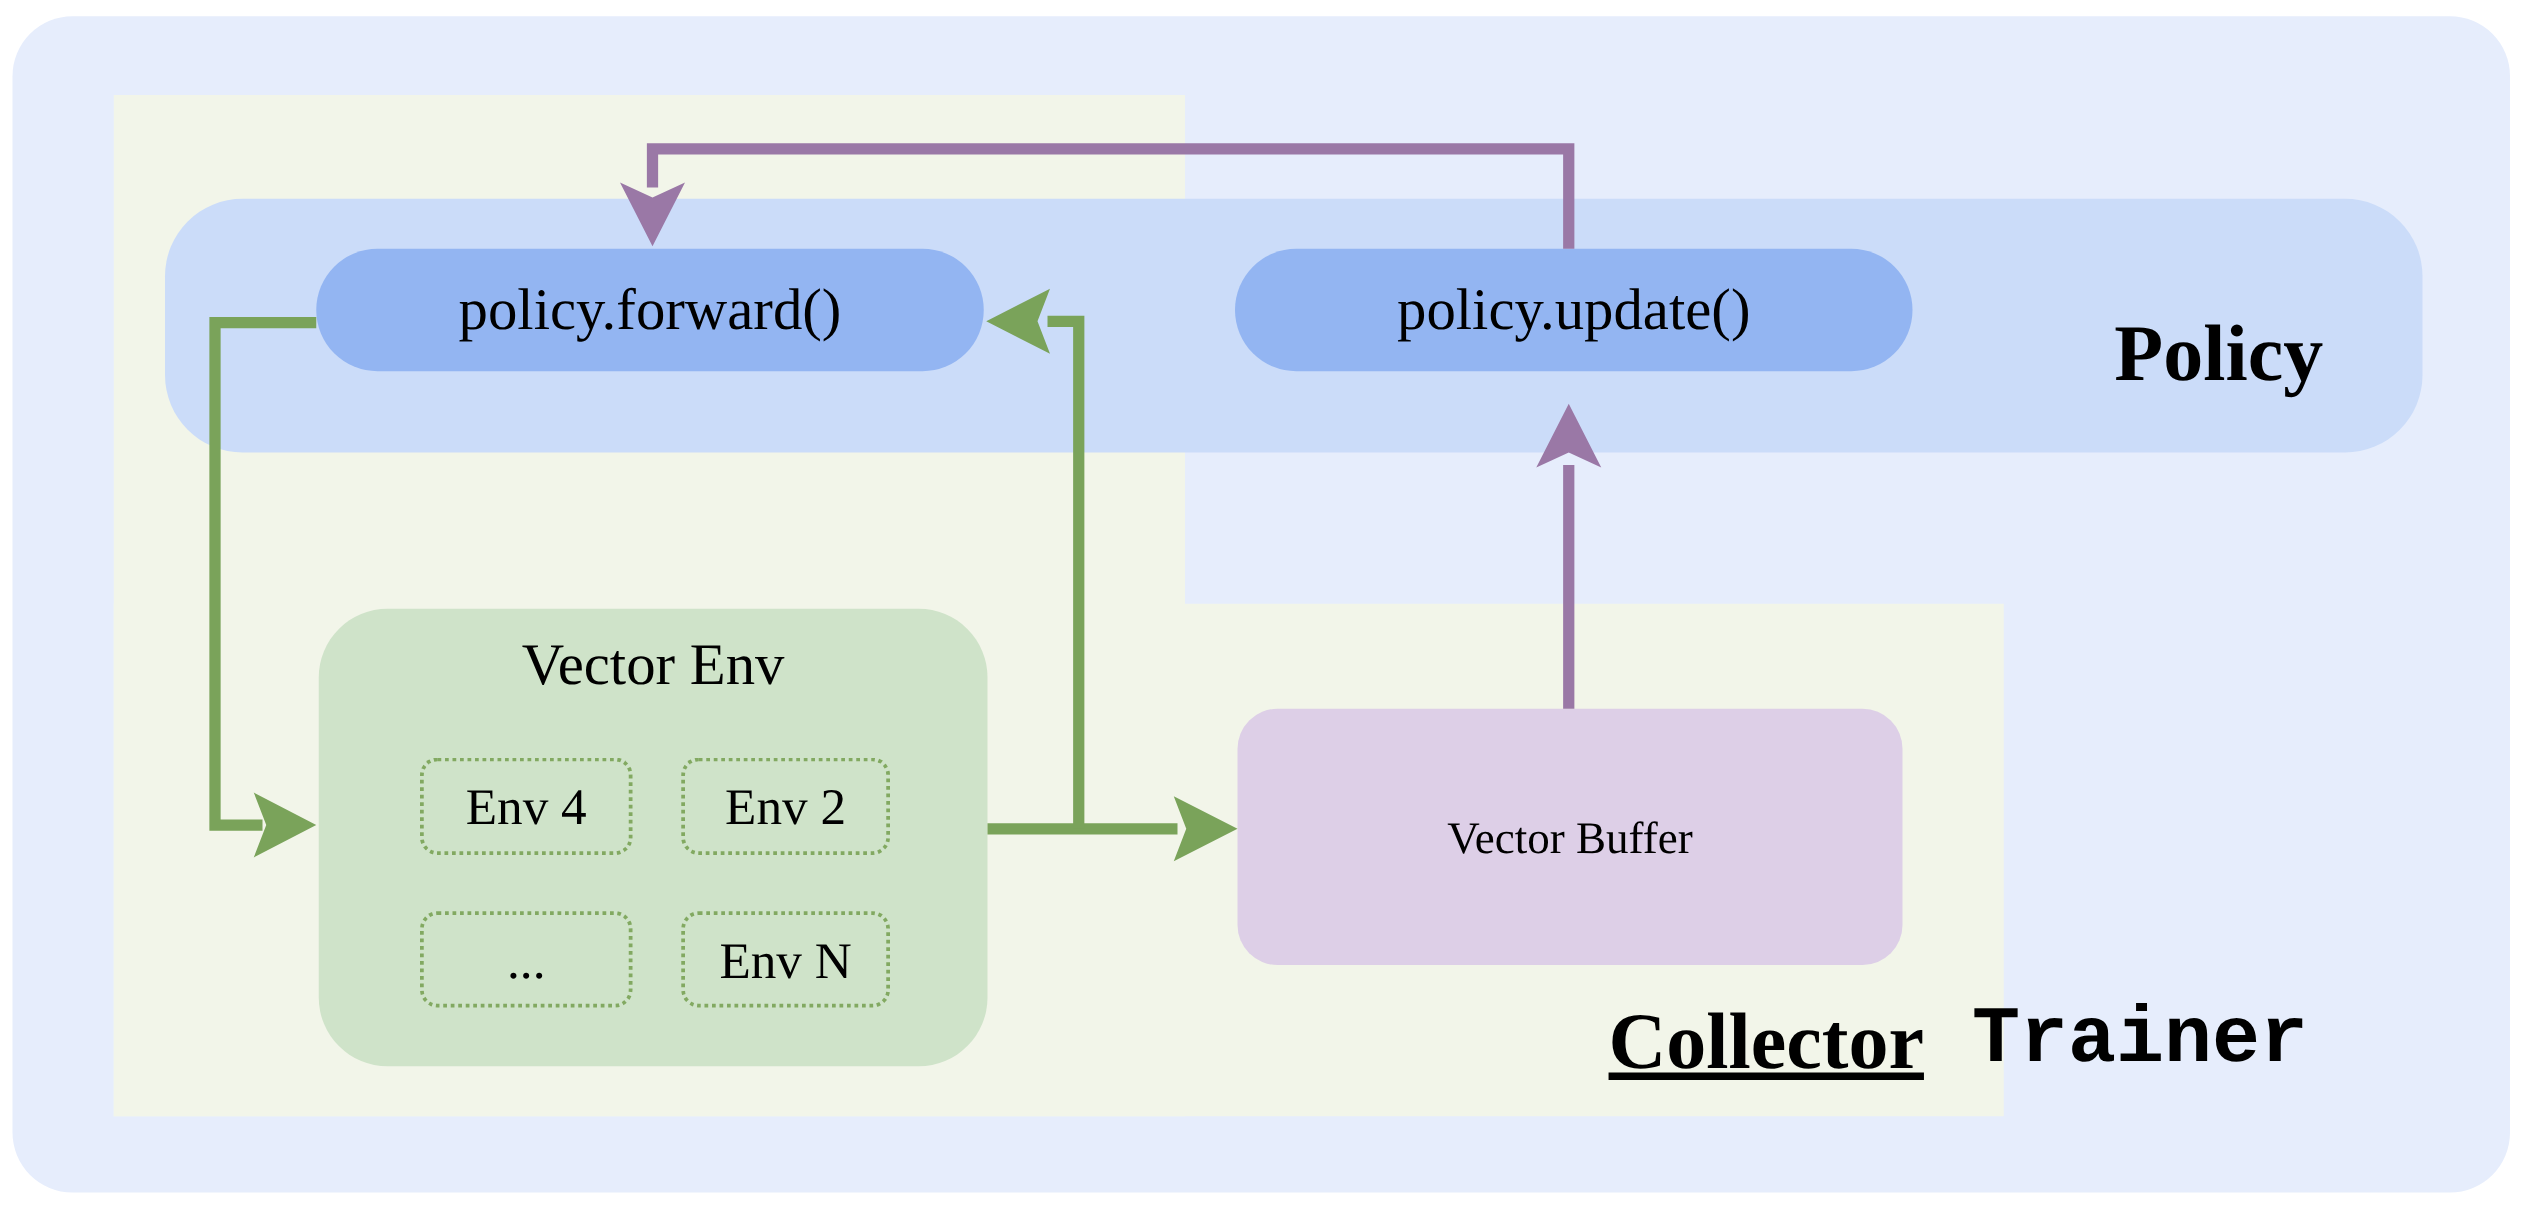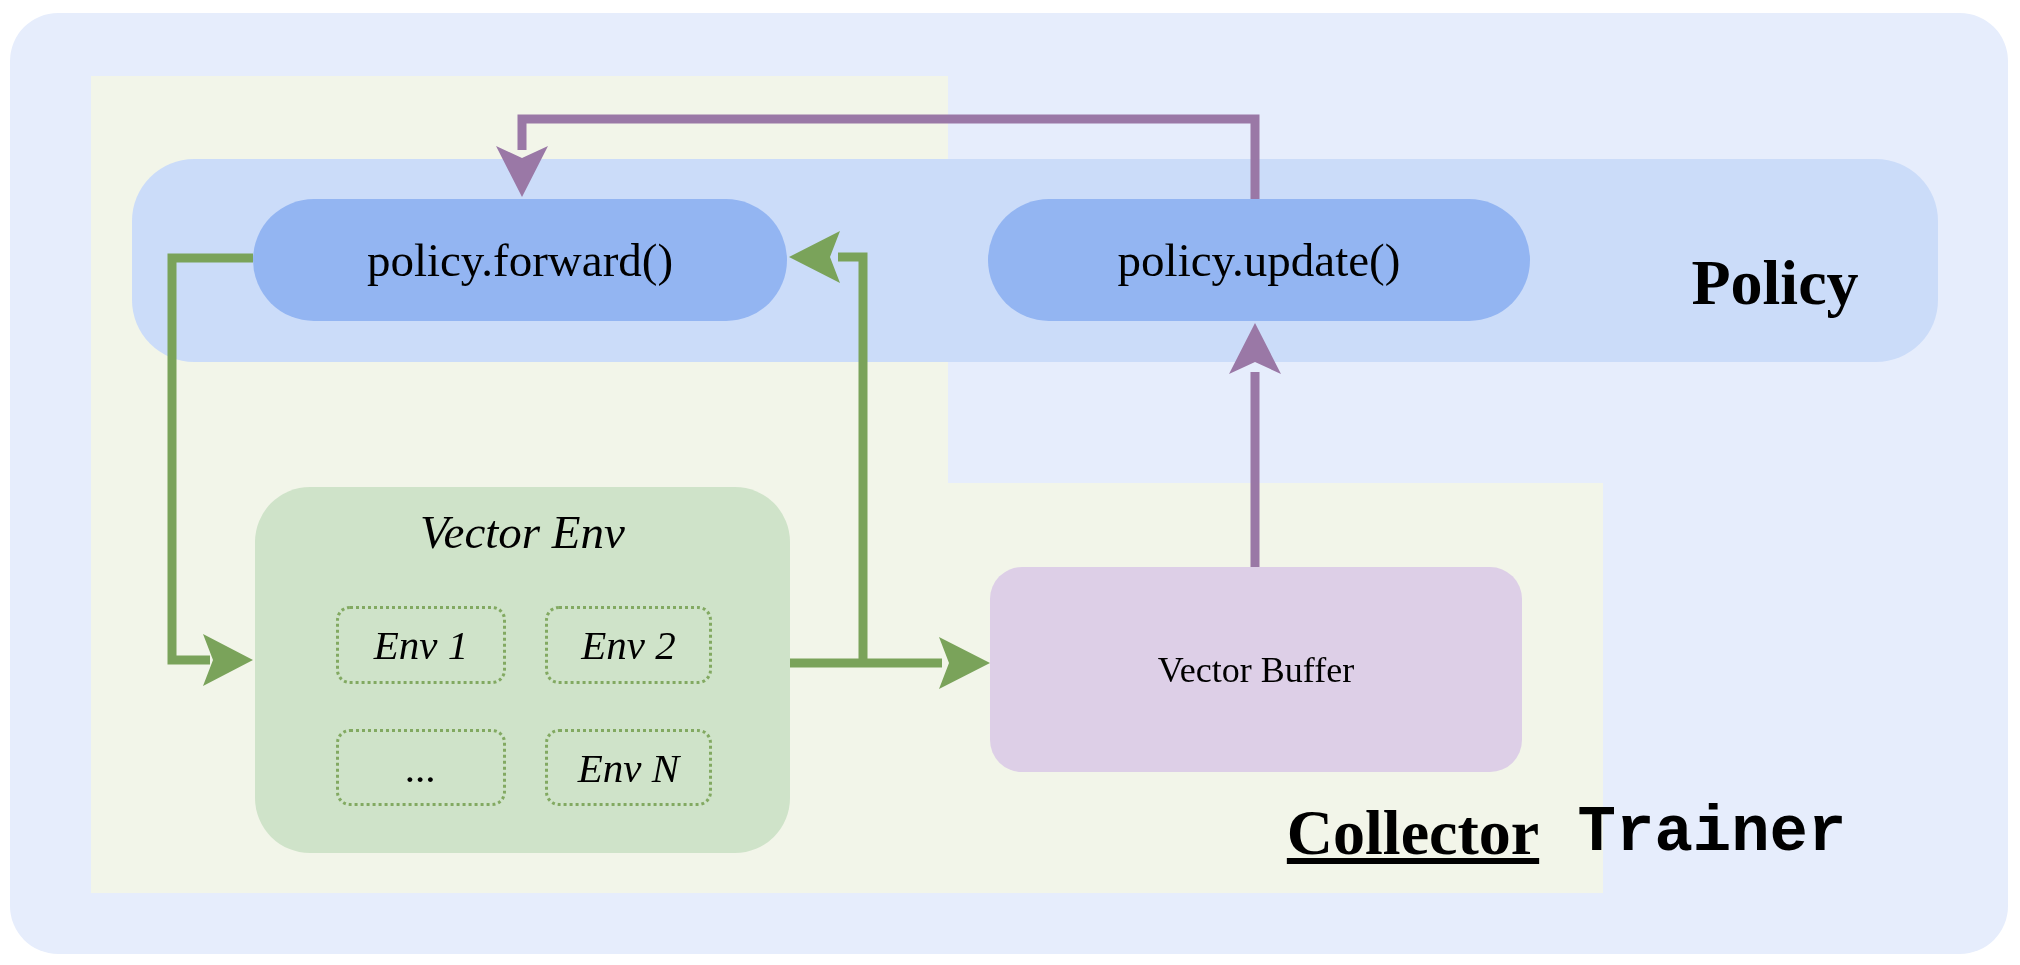--- a/index.html
+++ b/index.html
@@ -38,21 +38,21 @@
   .policy-band {
     position: absolute;
     left: 132px; top: 159px;
     width: 1806px; height: 203px;
     background: var(--c-policy_band_bg, #cbdcf9);
     border-radius: 62px;
   }
   .pill {
     position: absolute;
     top: 199px;
-    height: 122px;
+    height: 98px;
     background: var(--c-pill_bg, #93b5f2);
     border-radius: 61px;
     display: flex;
     align-items: center;
     justify-content: center;
     font-size: 47px;
     white-space: nowrap;
   }
   .pill-forward { left: 253px; width: 534px; }
   .pill-update  { left: 988px; width: 542px; }
@@ -68,21 +68,20 @@
   }
   .label-policy    { left: 1625px; top: 252px; }
   .label-collector { left: 1263px; top: 802px; text-decoration: underline; }
   .label-trainer   { left: 1562px; top: 802px; font-family: Liberation Mono, monospace; }
   .vector-env-box {
     position: absolute;
     left: 255px; top: 487px;
     width: 535px; height: 366px;
     background: var(--c-env_box_bg, #cfe3c9);
     border-radius: 55px;
-    font-style: italic;
   }
   .vector-env-title {
     position: absolute;
     left: 0; top: 18px;
     width: 100%;
     text-align: center;
     font-size: 47px;
   }
   .env-cell {
     position: absolute;
@@ -152,21 +151,21 @@
 
   <div class="pill pill-update">
     <span>policy.update()</span>
   </div>
 
   <div class="region-label label-policy">Policy</div>
 
   <div class="vector-env-box">
     <div class="vector-env-title">Vector Env</div>
     <div class="env-cell env-1">
-      <span>Env 1</span>
+      <span>Env 4</span>
     </div>
     <div class="env-cell env-2">
       <span>Env 2</span>
     </div>
     <div class="env-cell env-dots">
       <span>...</span>
     </div>
     <div class="env-cell env-n">
       <span>Env N</span>
     </div>

